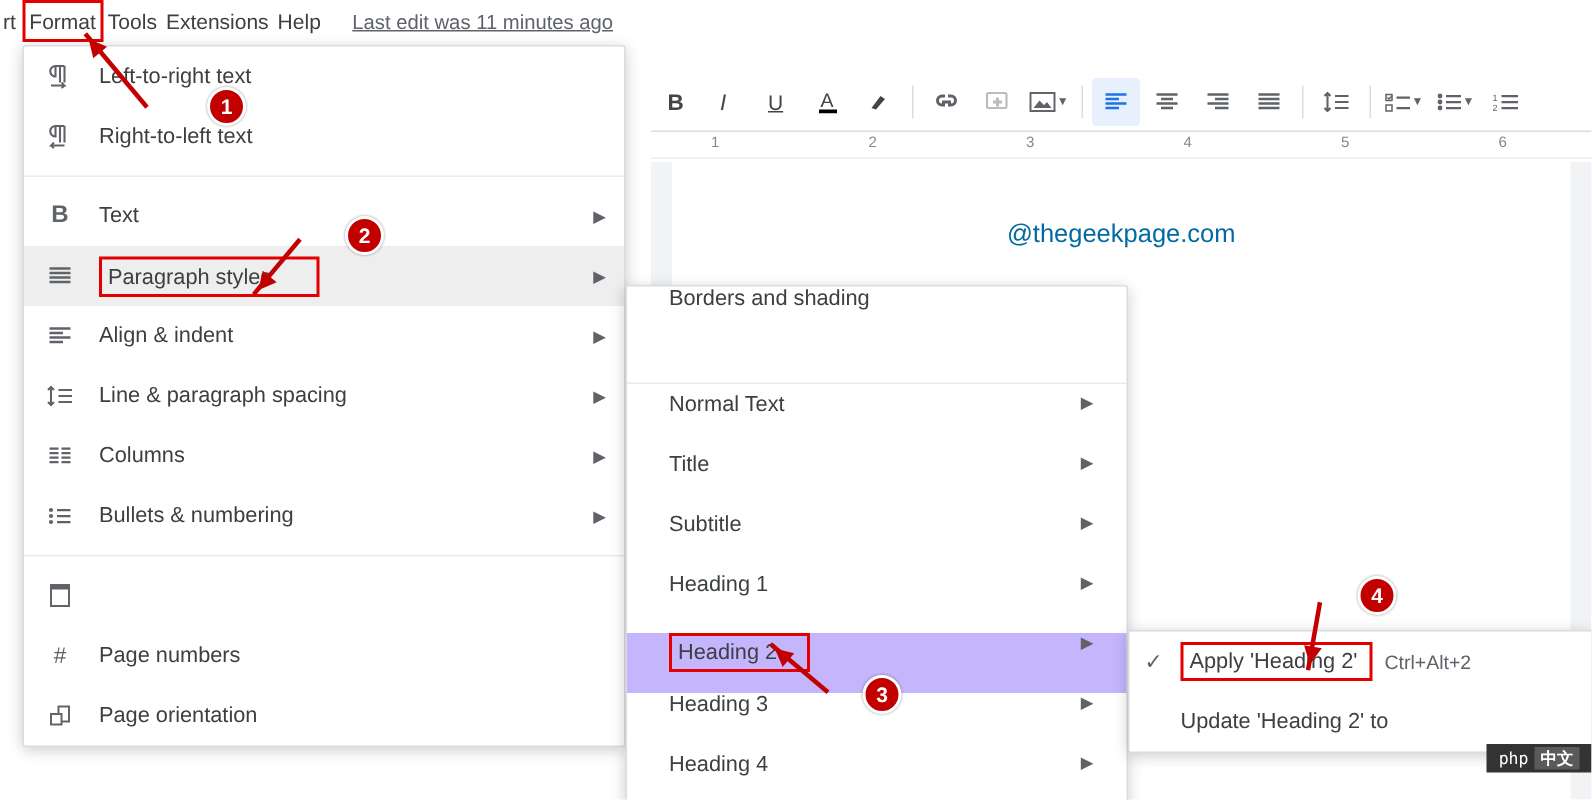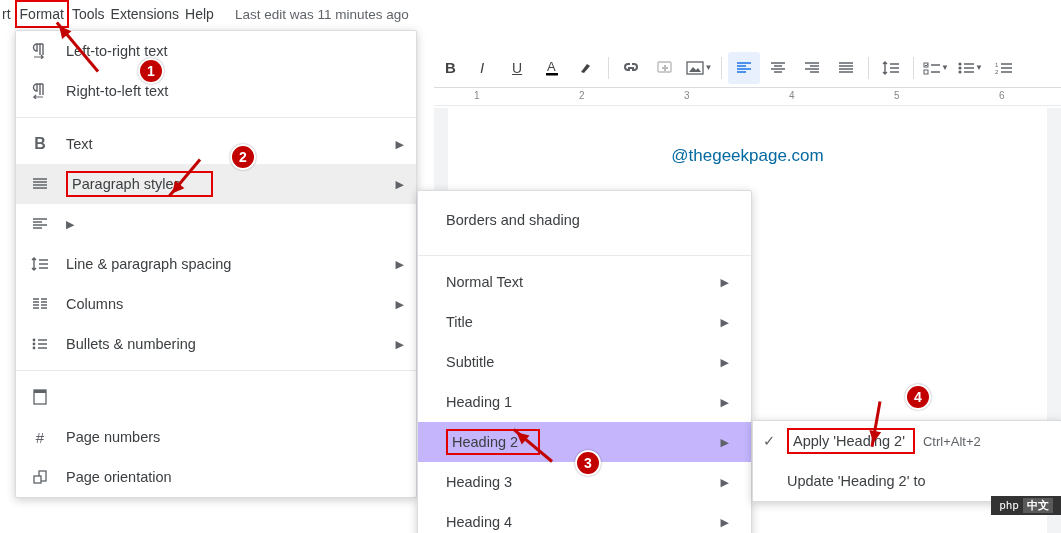--- a/index.html
+++ b/index.html
@@ -1,21 +1,21 @@
 <!DOCTYPE html>
 <html><head>
 <meta charset="utf-8">
 <style>
   * { box-sizing: border-box; margin: 0; padding: 0; }
   body { font-family: Arial, "Helvetica Neue", sans-serif; font-size: 14px; color: #3c4043; background: #fff; width: 1061px; height: 533px; overflow: hidden; position: relative; }
   
   .menubar { display: flex; align-items: center; height: 28px; padding-left: 0; white-space: nowrap; }
   .menubar-item { padding: 4px 3px; font-size: 14px; cursor: pointer; }
   .menubar-item.partial { padding-left: 2px; }
-  .last-edit { color: #5f6368; margin-left: 18px; font-size: 13.5px; text-align: right; }
+  .last-edit { color: #5f6368; text-decoration: underline; margin-left: 18px; font-size: 13.5px; text-align: right; }
   .red-box { border: 2px solid #e30000; }
   
   .toolbar { position: absolute; top: 48px; left: 434px; right: 0; height: 40px; display: flex; align-items: center; gap: 2px; border-bottom: 1px solid #dadce0; }
   .tb-btn { width: 32px; height: 32px; display: flex; align-items: center; justify-content: center; cursor: pointer; }
   .tb-sep { width: 1px; height: 22px; background: #dadce0; margin: 0 4px; }
   
   .ruler { position: absolute; top: 88px; left: 434px; right: 0; height: 18px; background: #fff; border-bottom: 1px solid #ebebeb; font-size: 10px; color: #888; }
   .ruler-num { position: absolute; top: 2px; }
   
   .doc-area { position: absolute; top: 108px; left: 434px; right: 0; bottom: 0; background: #f1f3f4; }
@@ -25,21 +25,21 @@
   .menu-panel { position: absolute; background: #fff; box-shadow: 0 2px 10px rgba(0,0,0,0.2); border: 1px solid #dadce0; border-radius: 2px; }
   .format-menu { top: 30px; left: 15px; width: 402px; }
   .menu-row { display: flex; align-items: center; height: 40px; padding: 0 12px; cursor: pointer; position: relative; }
   .menu-row.highlight-bg { background: #eeeeee; }
   .menu-icon { width: 24px; display: flex; align-items: center; justify-content: center; margin-right: 14px; color: #5f6368; }
   .menu-label { flex: 1; font-size: 14.5px; color: #3c4043; }
   .menu-arrow { color: #5f6368; font-size: 11px; }
   .menu-sep { height: 1px; background: #e8eaed; margin: 6px 0; }
   
   .para-submenu { position: absolute; top: 190px; left: 417px; width: 335px; background: #fff; box-shadow: 0 2px 10px rgba(0,0,0,0.2); border: 1px solid #dadce0; }
-  .sub-row { display: flex; align-items: center; height: 40px; padding: 0 22px 0 28px; cursor: pointer; font-size: 14.5px; }
+  .sub-row { display: flex; align-items: flex-start; height: 40px; padding: 0 22px 0 28px; cursor: pointer; font-size: 14.5px; }
   .sub-row.highlight-bg { background: #c4b5fd; }
   .sub-arrow { margin-left: auto; color:#5f6368; font-size: 11px; }
   
   .heading-submenu { position: absolute; top: 420px; left: 752px; width: 310px; background: #fff; box-shadow: 0 2px 10px rgba(0,0,0,0.2); border: 1px solid #dadce0; }
   .h-row { display: flex; align-items: center; height: 40px; padding: 0 10px 0 10px; cursor: pointer; font-size: 14.5px; }
   .h-check { width: 24px; color:#5f6368; }
   .h-label { flex: 1; }
   .h-shortcut { color:#5f6368; font-size: 13px; margin-left: 8px; }
   
   .badge { position: absolute; width: 26px; height: 26px; border-radius: 50%; background: #c30000; color: #fff; font-weight: bold; font-size: 14px; display: flex; align-items: center; justify-content: center; border: 2px solid #fff; box-shadow: 0 0 2px rgba(0,0,0,.4); }
@@ -217,20 +217,21 @@
       </span>
     <span class="inline-red red-box" style="padding:3px 30px 3px 4px;"><span class="menu-label">Paragraph styles</span></span>
     <span class="menu-arrow" style="margin-left:auto">▶</span>
   </div>
   <div class="menu-row">
     <span class="menu-icon">
         <svg width="16" height="14">
           <path d="M1 2h14M1 5h9M1 8h14M1 11h9" stroke="#5f6368" stroke-width="1.6"></path>
         </svg>
       </span>
+    <span class="menu-label">Align &amp; indent</span>
     <span class="menu-arrow">▶</span>
   </div>
   <div class="menu-row">
     <span class="menu-icon">
         <svg width="18" height="14">
           <path d="M3 2v10M1 3l2-2 2 2M1 11l2 2 2-2M8 3h9M8 7h9M8 11h9" stroke="#5f6368" stroke-width="1.4" fill="none"></path>
         </svg>
       </span>
     <span class="menu-label">Line &amp; paragraph spacing</span>
     <span class="menu-arrow">▶</span>

